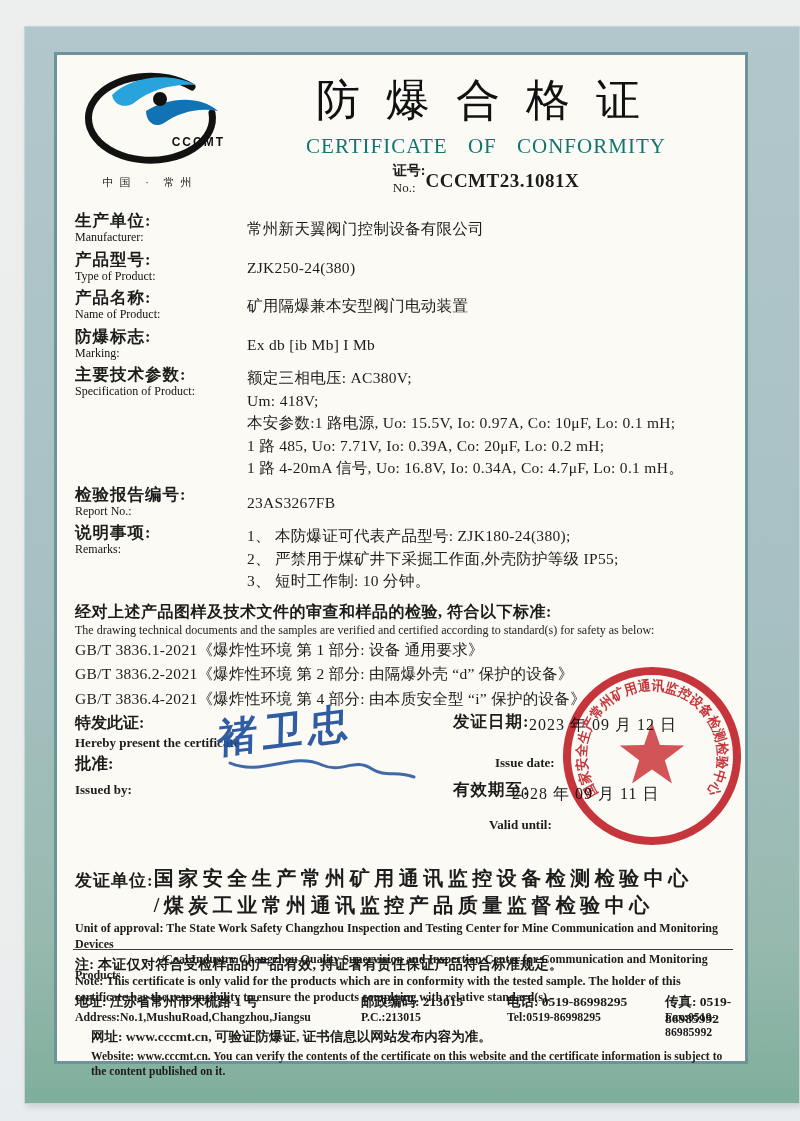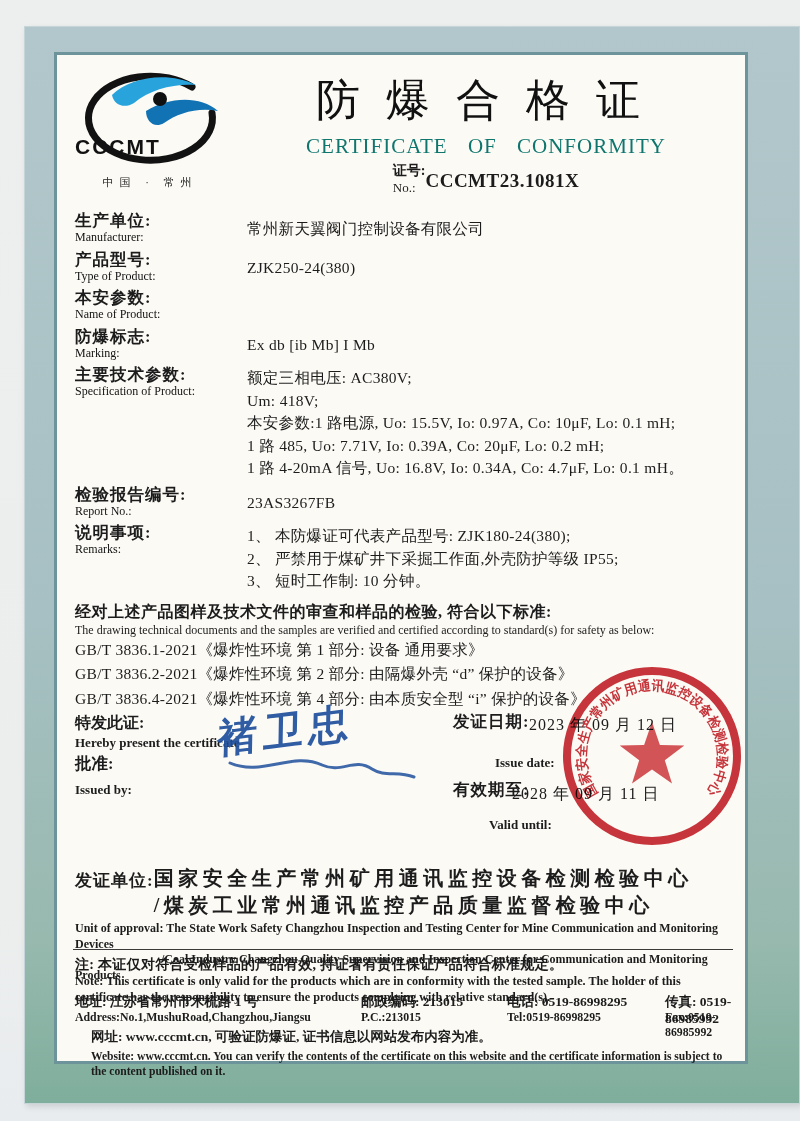--- a/index.html
+++ b/index.html
@@ -16,23 +16,23 @@
   }
   .paper{
     position:absolute;left:30px;top:26px;width:694px;height:1012px;
     background:#fbfaf5;border:3px solid #6d949a;box-sizing:border-box;
     padding:14px 16px 8px 18px;
   }
   
   .header{display:flex;height:138px;}
   .logo-block{width:168px;text-align:center;position:relative;flex:0 0 auto;}
   .logo-acronym{
-    position:absolute;left:0;top:66px;width:150px;text-align:left;
+    position:absolute;left:0;top:66px;width:150px;text-align:right;
     font-family:"Liberation Sans","DejaVu Sans",sans-serif;
-    font-weight:bold;font-size:21px;letter-spacing:2px;color:#111;
+    font-weight:bold;font-size:12px;letter-spacing:2px;color:#111;
   }
   .logo-caption{margin-top:-4px;width:150px;font-size:11px;letter-spacing:6px;font-weight:normal;color:#222;}
   .title-block{flex:1;text-align:center;padding-top:2px;}
   .title-cn{font-size:44px;letter-spacing:26px;font-weight:500;color:#111;white-space:nowrap;margin-left:10px;}
   .title-en{font-size:21px;word-spacing:14px;letter-spacing:1px;margin-top:4px;color:#0f766e;}
   .certno-row{display:flex;justify-content:center;align-items:center;margin-top:3px;}
   .certno-labels{text-align:left;}
   .certno-labels .cn{font-size:14px;font-weight:bold;}
   .certno-labels .en{font-size:13px;}
   .certno-value{font-size:19px;letter-spacing:.5px;padding-top:4px;font-weight:bold;}
@@ -135,23 +135,24 @@
       </div>
       <div class="frow">
         <div class="flabel">
           <div class="cn">产品型号:</div>
           <div class="en">Type of Product:</div>
         </div>
         <div class="fvalue">ZJK250-24(380)</div>
       </div>
       <div class="frow">
         <div class="flabel">
-          <div class="cn">本安参数:</div>
+          <div class="cn">产品名称:</div>
           <div class="en">Name of Product:</div>
         </div>
+        <div class="fvalue">矿用隔爆兼本安型阀门电动装置</div>
       </div>
       <div class="frow">
         <div class="flabel">
           <div class="cn">防爆标志:</div>
           <div class="en">Marking:</div>
         </div>
         <div class="fvalue">Ex db [ib Mb] I Mb</div>
       </div>
       <div class="frow">
         <div class="flabel">

